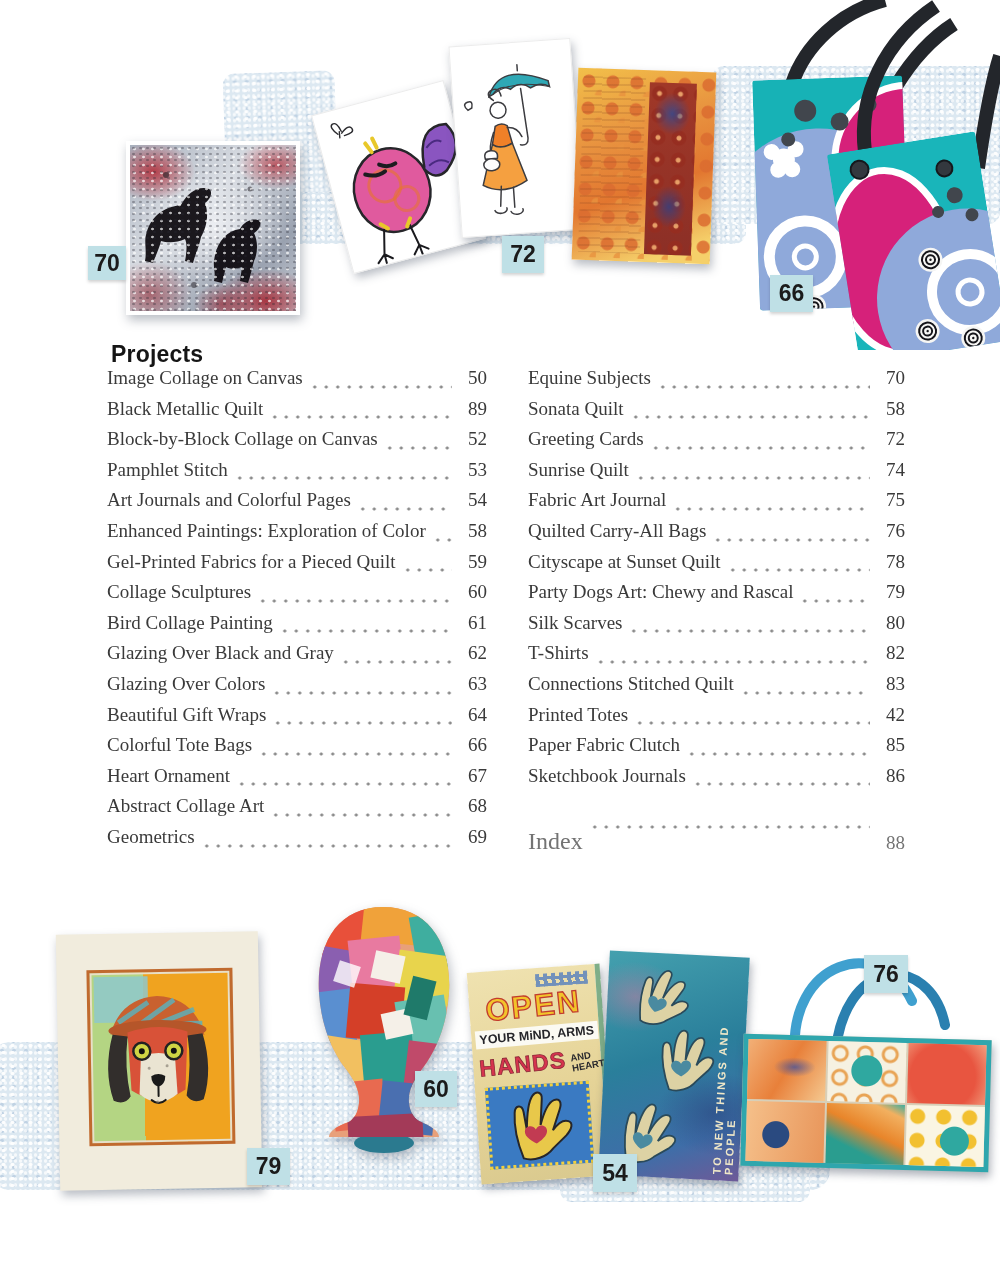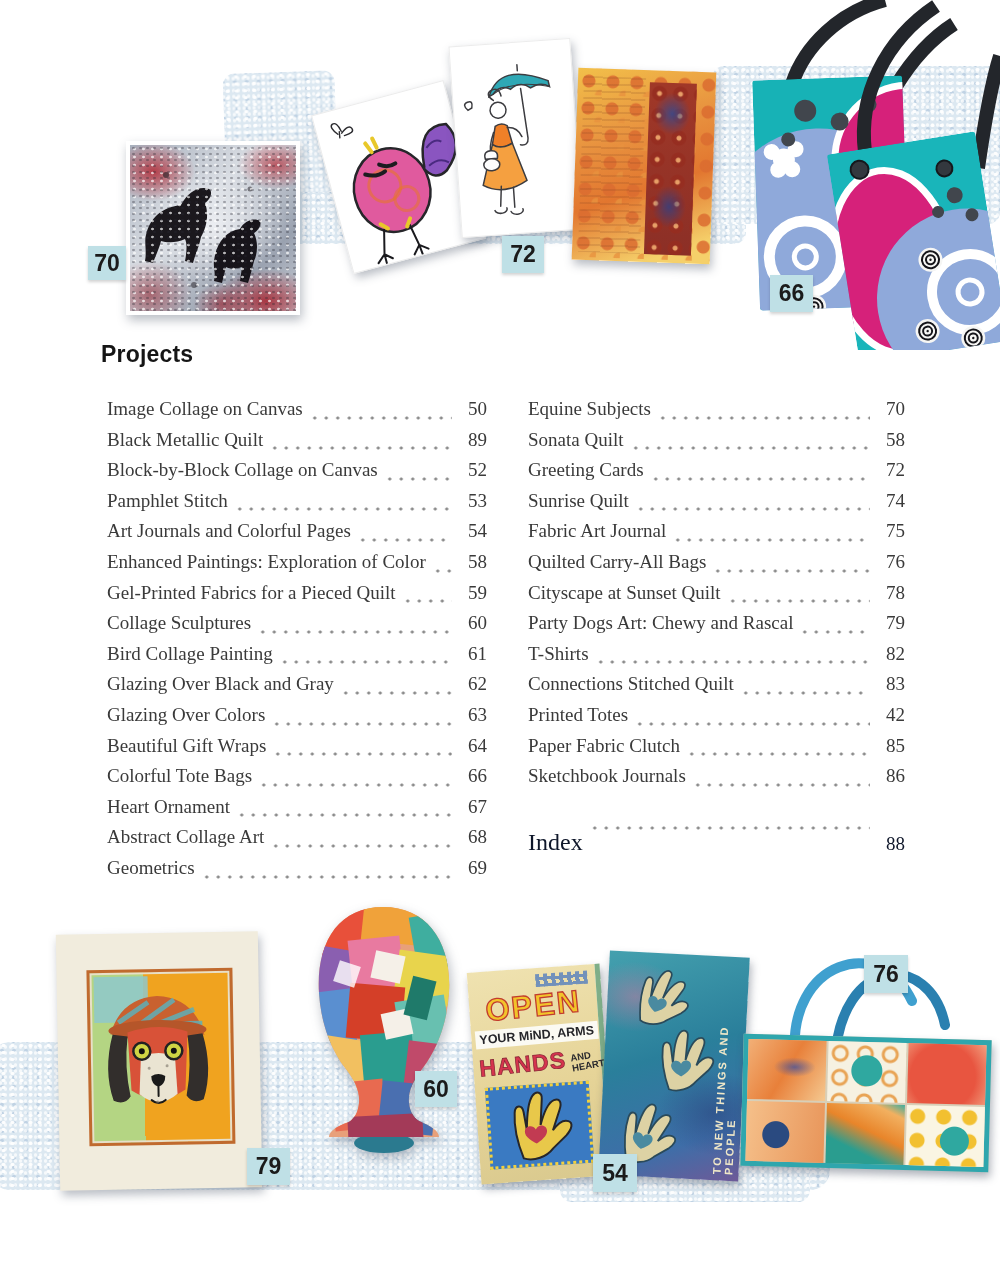--- a/index.html
+++ b/index.html
@@ -19,35 +19,35 @@
   .art{position:absolute;box-shadow:2px 5px 10px rgba(55,65,85,.35);}
   .card{background:#ffffff;border:1px solid #ececec;}
 
   
   .callout{position:absolute;background:#bfe0e6;color:#1b1b1b;
     font-family:"Liberation Sans", sans-serif;font-weight:bold;font-size:23px;
     display:flex;align-items:center;justify-content:center;
     box-shadow:0 2px 3px rgba(0,0,0,.18);}
 
   
-  .toc-heading{position:absolute;left:101px;top:341px;
+  .toc-heading{position:absolute;left:111px;top:341px;
     font-family:"Liberation Sans", sans-serif;font-weight:bold;font-size:23px;
     color:#151515;letter-spacing:.2px;}
-  .toc-col{position:absolute;top:398px;}
+  .toc-col{position:absolute;top:367px;}
   .toc-col.left{left:107px;width:380px;}
   .toc-col.right{left:528px;width:377px;}
   .toc-row{display:flex;align-items:baseline;height:30.6px;
     font-size:19px;color:#3a3a3a;}
   .toc-title{white-space:nowrap;}
   .toc-dots{flex:1;align-self:stretch;margin:0 5px 0 4px;
     background-image:radial-gradient(circle,#8b8b8b 1.3px,transparent 1.8px);
     background-size:11.5px 4px;background-repeat:repeat-x;
     background-position:2px calc(100% - 9px);}
   .toc-page{width:30px;text-align:right;}
-  .toc-row.index-row{margin-top:9px;height:34px;font-size:24px;color:#0f172a;}
+  .toc-row.index-row{margin-top:9px;height:34px;font-size:24px;color:#737373;}
   .toc-row.index-row .toc-page{font-size:19px;margin-top:28px;}
 
   
   .equine{left:126px;top:141px;width:166px;height:166px;background:#fff;padding:4px;}
   .equine-inner{width:100%;height:100%;position:relative;
     background-image:
       radial-gradient(ellipse 60px 42px at 14% 16%, rgba(178,28,40,.8), transparent 70%),
       radial-gradient(ellipse 55px 35px at 88% 12%, rgba(178,28,40,.65), transparent 70%),
       radial-gradient(ellipse 75px 45px at 82% 94%, rgba(165,22,34,.8), transparent 70%),
       radial-gradient(ellipse 60px 48px at 12% 90%, rgba(140,18,30,.55), transparent 70%),
@@ -390,20 +390,25 @@
       </div>
     <div class="toc-row">
         <span class="toc-title">Cityscape at Sunset Quilt</span>
         <span class="toc-dots"></span>
         <span class="toc-page">78</span>
       </div>
     <div class="toc-row">
         <span class="toc-title">Party Dogs Art: Chewy and Rascal</span>
         <span class="toc-dots"></span>
         <span class="toc-page">79</span>
+      </div>
+    <div class="toc-row">
+        <span class="toc-title">Silk Scarves</span>
+        <span class="toc-dots"></span>
+        <span class="toc-page">80</span>
       </div>
     <div class="toc-row">
         <span class="toc-title">T-Shirts</span>
         <span class="toc-dots"></span>
         <span class="toc-page">82</span>
       </div>
     <div class="toc-row">
         <span class="toc-title">Connections Stitched Quilt</span>
         <span class="toc-dots"></span>
         <span class="toc-page">83</span>

